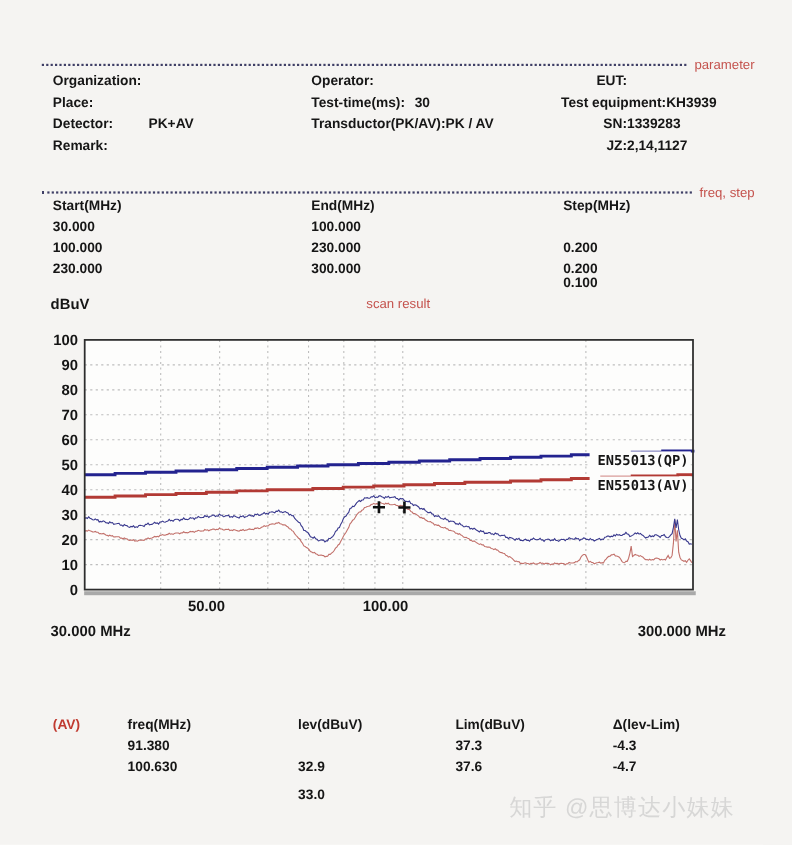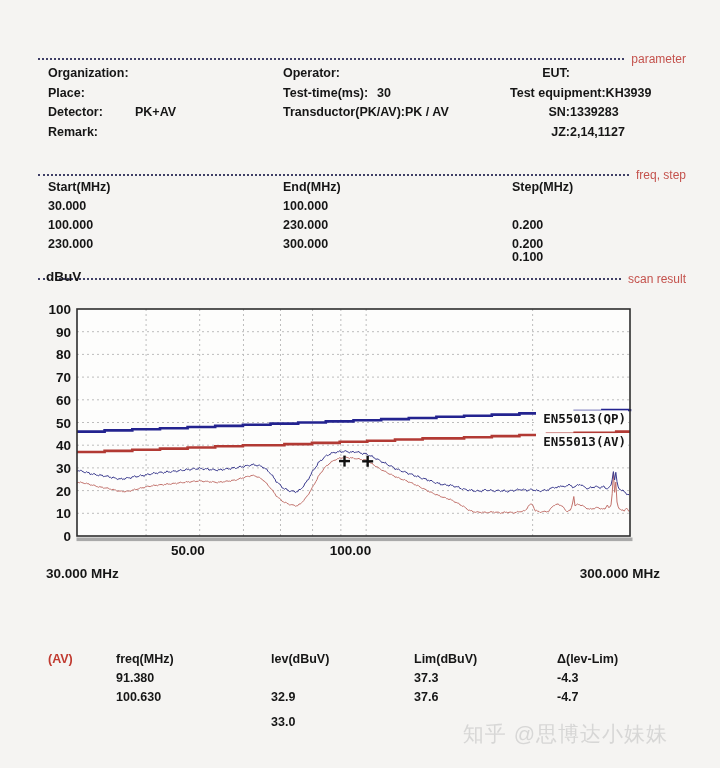--- a/index.html
+++ b/index.html
@@ -100,21 +100,21 @@
   <div class="abs" style="left:512px;top:217px;margin-top:33px;">0.100</div>
 
   <div class="abs" style="left:48px;top:218px;">100.000</div>
   <div class="abs" style="left:283px;top:218px;">230.000</div>
   <div class="abs" style="left:512px;top:218px;">0.200</div>
 
   <div class="abs" style="left:48px;top:237px;">230.000</div>
   <div class="abs" style="left:283px;top:237px;">300.000</div>
   <div class="abs" style="left:512px;top:237px;">0.200</div>
 
-  <div class="sep" style="top:272px;">
+  <div class="sep" style="top:260px;flex-direction:column;">
     <div class="line"></div>
     <span class="lbl">scan result</span>
   </div>
 
   <div class="abs corner" style="left:46px;top:269px;">dBuV</div>
 
   <svg id="scan-chart" style="top:295px;" width="720" height="270" viewBox="0 0 720 270">
       <rect x="77" y="14" width="553" height="227" fill="#fdfdfc"></rect>
       <line x1="77" y1="218.3" x2="630" y2="218.3" stroke="#bdbdbd" stroke-width="1" stroke-dasharray="2 3"></line>
       <line x1="77" y1="195.60000000000002" x2="630" y2="195.60000000000002" stroke="#bdbdbd" stroke-width="1" stroke-dasharray="2 3"></line>

